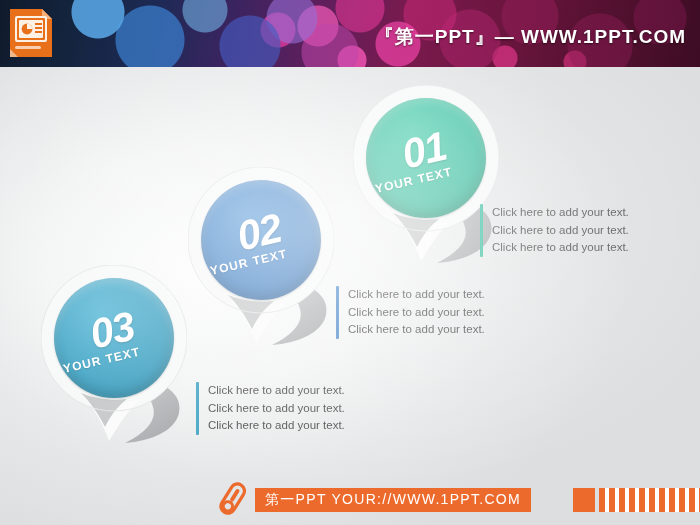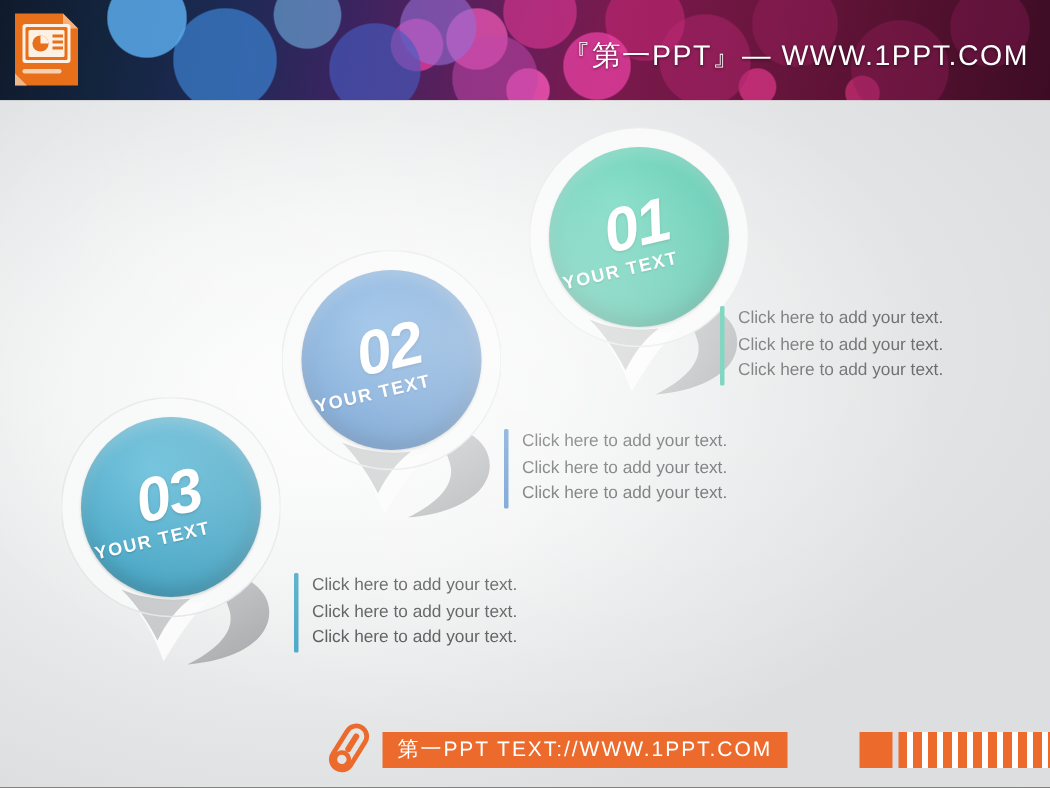--- a/index.html
+++ b/index.html
@@ -52,20 +52,21 @@
     width: 46px; height: 52px;
   }
   .header-title {
     position: absolute;
     right: 14px; top: 24px;
     color: #ffffff;
     font-size: 19px;
     letter-spacing: 1px;
     white-space: nowrap;
     text-shadow: 0 1px 2px rgba(0,0,0,0.55);
+    font-weight: bold;
   }
 
   
   .stage {
     position: absolute;
     left: 0; top: 67px;
     width: 700px; height: 458px;
     background:
       radial-gradient(ellipse 420px 300px at 210px 200px, #fdfdfd 0%, #f2f3f3 40%, #e4e6e7 72%, #dcdedf 100%),
       linear-gradient(150deg, #f4f5f5 0%, #e8eaeb 45%, #dfe1e2 75%, #d7d9da 100%);
@@ -289,18 +290,18 @@
   <div class="footer">
     <span class="clip-icon">
       <svg width="34" height="38" viewBox="0 0 34 38">
         <g transform="rotate(32 17 19)">
           <rect x="9" y="2" width="14" height="32" rx="7" fill="none" stroke="#ec6a2c" stroke-width="3.2"></rect>
           <rect x="14" y="7" width="4" height="14" rx="2" fill="#ec6a2c"></rect>
           <circle cx="16" cy="27" r="4.6" fill="none" stroke="#ec6a2c" stroke-width="3"></circle>
         </g>
       </svg>
     </span>
-    <div class="footer-bar">第一PPT TEXT://WWW.1PPT.COM</div>
+    <div class="footer-bar">第一PPT YOUR://WWW.1PPT.COM</div>
     <div class="footer-stripes-lead"></div>
     <div class="footer-stripes" style="left:599px; width:101px;"></div>
   </div>
 
 </div>
 
 </body></html>

